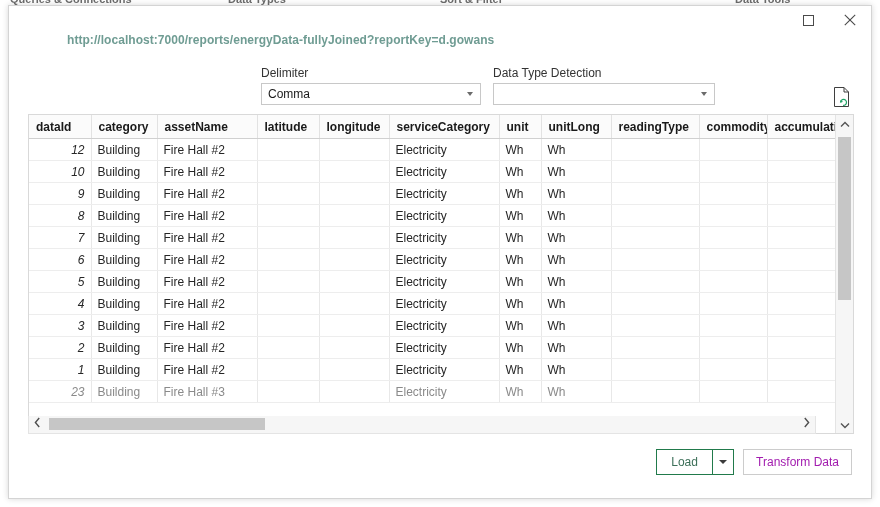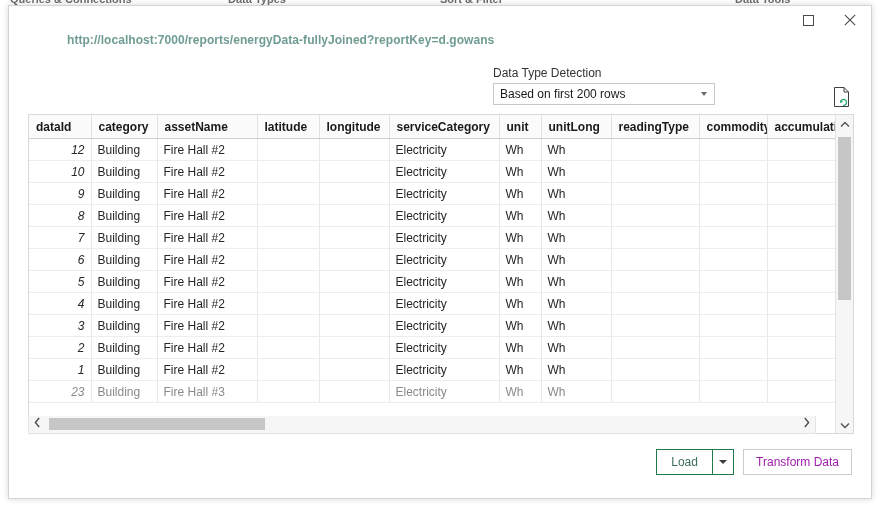--- a/index.html
+++ b/index.html
@@ -358,25 +358,31 @@
         </svg>
       </span>
     </div>
   </div>
 
   <div class="url-heading" style="color: rgb(111, 156, 147);">http://localhost:7000/reports/energyData-fullyJoined?reportKey=d.gowans</div>
 
   <div class="options">
 
 
+    <div class="field" id="field-delim">
+      <div class="field-label">Delimiter</div>
+      <div class="combo">
+        <div class="combo-value">Comma</div>
+        <span class="combo-arrow"></span>
+      </div>
+    </div>
 
     <div class="field" id="field-detect">
       <div class="field-label">Data Type Detection</div>
       <div class="combo">
-        <div class="combo-value">Based on first 200 rows</div>
         <span class="combo-arrow"></span>
       </div>
     </div>
 
     <div class="doc-icon-btn">
       <svg width="20" height="22" viewBox="0 0 20 22">
         <path d="M2.5 1.5 H12 L16.5 6 V20.5 H2.5 Z" fill="#ffffff" stroke="#3f3f3f" stroke-width="1"></path>
         <path d="M12 1.5 V6 H16.5" fill="none" stroke="#3f3f3f" stroke-width="1"></path>
         <path d="M8.5 16.5 a3 3 0 1 1 2.6 2.9" fill="none" stroke="#21a366" stroke-width="1.2"></path>
         <path d="M8.0 14.2 l0.7 2.5 l2.4 -0.9 z" fill="#21a366"></path>

